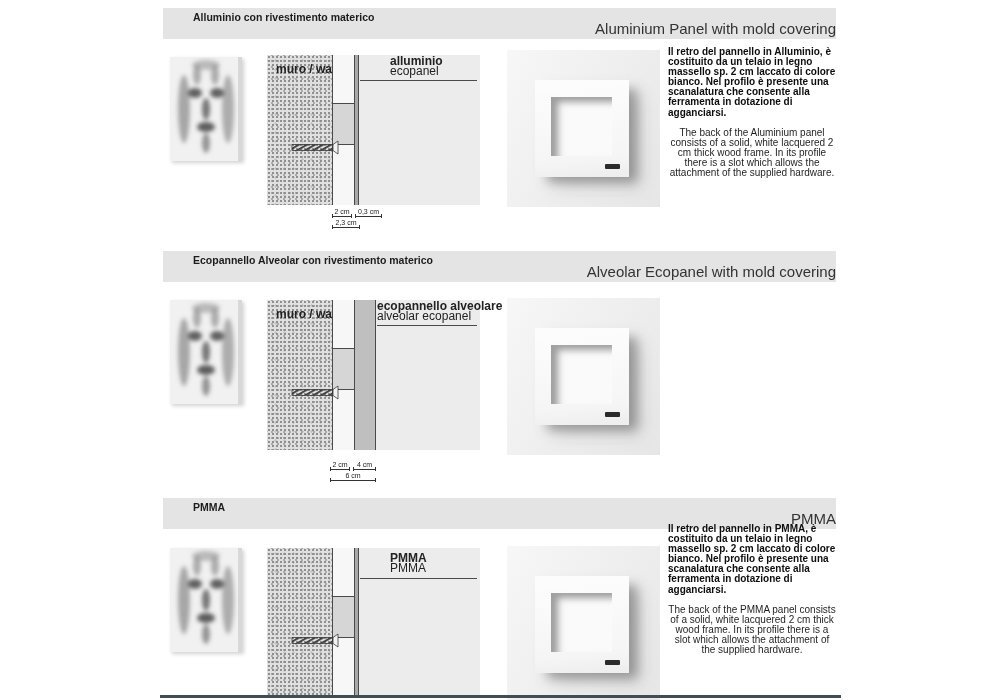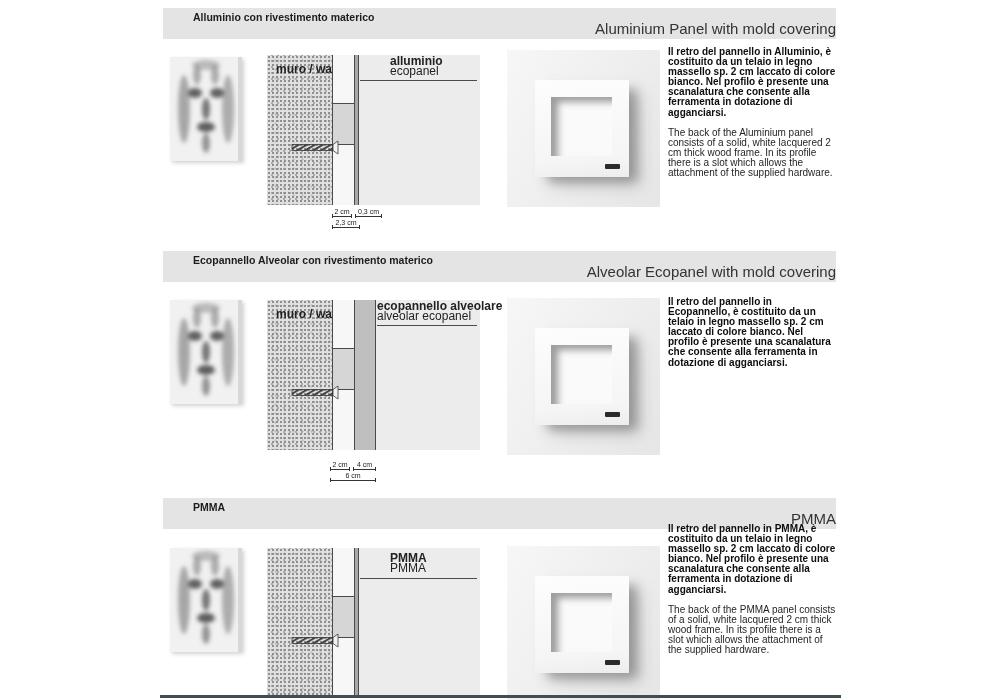--- a/index.html
+++ b/index.html
@@ -68,21 +68,21 @@
     position:absolute;left:16px;top:17px;width:61px;height:59px;
     background:#fafafa;
     box-shadow:inset 7px 5px 7px rgba(80,80,80,0.55), inset -1px -2px 3px rgba(255,255,255,0.9);
   }
   .brand{position:absolute;right:9px;bottom:8px;width:15px;height:5px;background:#2b2b2b;border-radius:1px;}
 
   
   .desc{position:absolute;width:168px;font-size:10px;line-height:10.1px;}
   .desc p{margin:0;}
   .desc-it{font-weight:bold;color:#0d0d0d;margin-bottom:10px !important;}
-  .desc-en{color:#1f1f1f;}
+  .desc-en{color:#1f1f1f;text-align:center;}
 
   .bottom-rule{position:absolute;left:160px;top:695px;width:681px;height:3px;background:#3f4e54;}
 </style>
 </head>
 <body>
 
 <div class="section-header" style="top:8px">
   <div class="sh-it">Alluminio con rivestimento materico</div>
   <div class="sh-en">Aluminium Panel with mold covering</div>
 </div>
@@ -223,21 +223,20 @@
 </div>
 
 <div class="photo" style="left:507px;top:298px">
   <div class="frame">
     <div class="opening"></div>
     <div class="brand"></div>
   </div>
 </div>
 
 <div class="desc" style="left:668px;top:297px">
-  <p class="desc-it">Il retro del pannello in Ecopannello, è costituito da un telaio in legno massello sp. 2 cm laccato di colore bianco.  Nel profilo è presente una scanalatura che consente alla ferramenta in dotazione di agganciarsi.</p>
 </div>
 
 <div class="section-header" style="top:498px">
   <div class="sh-it">PMMA</div>
   <div class="sh-en">PMMA</div>
 </div>
 
 <div class="art" style="left:170px;top:548px">
   <svg width="72" height="104" viewBox="0 0 72 104">
     <defs>

